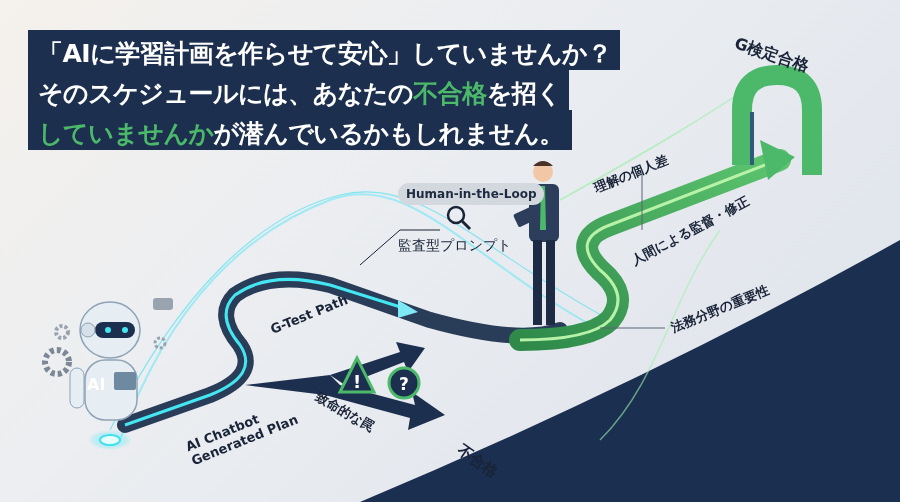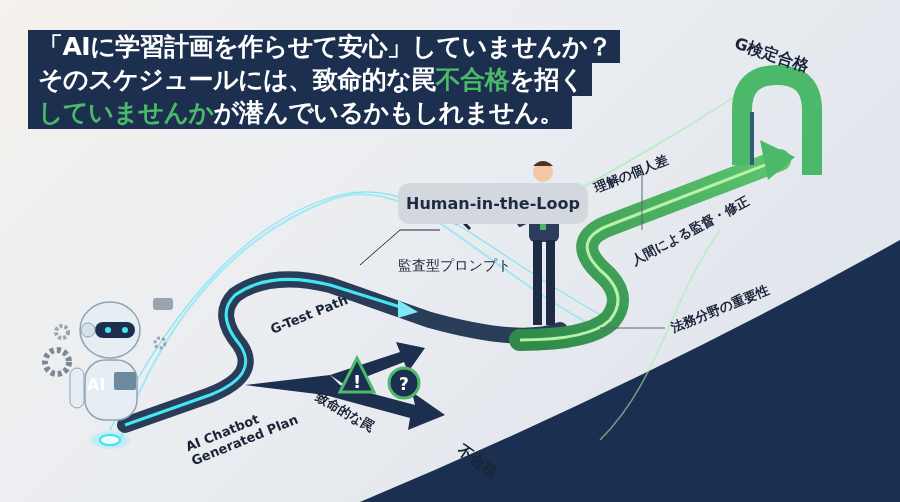--- a/index.html
+++ b/index.html
@@ -2,25 +2,25 @@
 <html><head>
 <meta charset="utf-8">
 <style>
   html,body{margin:0;padding:0;}
   body{width:900px;height:502px;overflow:hidden;position:relative;
     font-family:"DejaVu Sans","Liberation Sans",sans-serif;
     background:linear-gradient(135deg,#f5f1ec 0%,#eceef1 35%,#e4e8ee 70%,#dde2ea 100%);}
   .scene{position:absolute;inset:0;}
   .title-box{position:absolute;left:28px;top:30px;}
   .title-line{display:block;width:max-content;background:#1c2f4e;color:#fff;
-    font-weight:bold;font-size:25px;line-height:31px;padding:1px 8px 1px 10px;letter-spacing:-0.5px;}
+    font-weight:bold;font-size:25px;line-height:31px;padding:8px 8px 1px 10px;letter-spacing:-0.5px;}
   .title-line .hl{color:#4cb96a;}
   .lbl{position:absolute;color:#1a2438;font-weight:bold;white-space:nowrap;}
   .pill{position:absolute;left:398px;top:183px;background:#d3d8df;color:#1e2a40;
-    font-weight:bold;font-size:16px;padding:11px 8px;border-radius:12px;
+    font-weight:bold;font-size:12px;padding:4px 8px;border-radius:12px;
     font-family:"DejaVu Sans",sans-serif;}
 </style>
 </head>
 <body>
 
 <div class="scene">
 
   <svg width="900" height="502" style="position:absolute;left:0;top:0">
     <defs>
       <linearGradient id="grn" x1="0" y1="1" x2="1" y2="0">
@@ -93,28 +93,28 @@
       <rect x="9" y="24" width="30" height="58" rx="6" fill="#2c3e5c"></rect>
       <polygon points="21,26 25,26 26,70 20,70" fill="#4cb96a"></polygon>
       <rect x="13" y="80" width="9" height="85" fill="#1d2b44"></rect>
       <rect x="26" y="80" width="9" height="85" fill="#1d2b44"></rect>
       <rect x="-5" y="50" width="22" height="14" rx="2" fill="#2c3e5c" transform="rotate(-25 5 57)"></rect>
     </g>
   </svg>
 
   <div class="title-box">
     <span class="title-line">「AIに学習計画を作らせて安心」していませんか？</span>
-    <span class="title-line"><span>そのスケジュールには、致命的な罠</span><span class="hl">不合格</span><span>を招く</span></span>
+    <span class="title-line"><span>そのスケジュールには、あなたの</span><span class="hl">不合格</span><span>を招く</span></span>
     <span class="title-line"><span class="hl">していませんか</span><span>が潜んでいるかもしれません。</span></span>
   </div>
 
   <div class="lbl" style="left:733px;top:45px;font-size:16px;transform:rotate(18deg);">G検定合格</div>
 
   <div class="pill">Human-in-the-Loop</div>
-  <div class="lbl" style="left:398px;top:237px;font-size:14px;font-weight:normal;margin-top:20px;">監査型プロンプト</div>
+  <div class="lbl" style="left:398px;top:237px;font-size:14px;font-weight:normal;">監査型プロンプト</div>
 
   <div class="lbl" style="left:268px;top:307px;font-size:13px;transform:rotate(-22deg);">G-Test Path</div>
 
   <div class="lbl" style="left:185px;top:418px;font-size:13px;line-height:15px;transform:rotate(-22deg);">
     <div>AI Chatbot</div>
     <div>Generated Plan</div>
   </div>
 
   <div class="lbl" style="left:312px;top:403px;font-size:13px;transform:rotate(30deg);">致命的な罠</div>
   <div class="lbl" style="left:455px;top:452px;font-size:15px;transform:rotate(35deg);">不合格</div>

